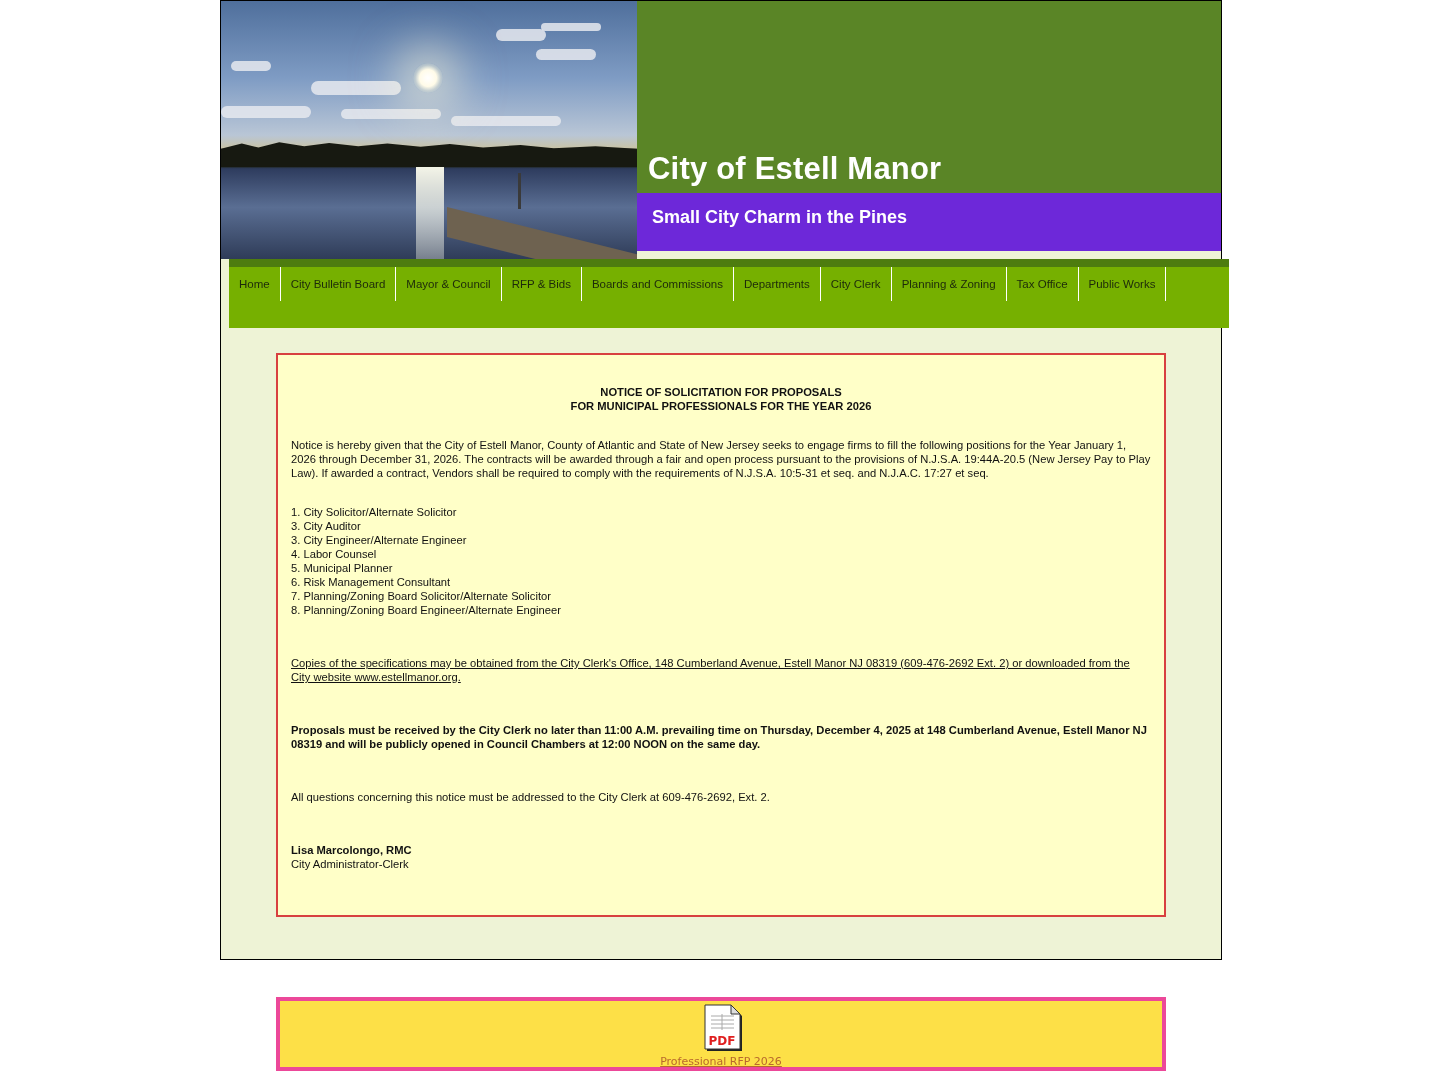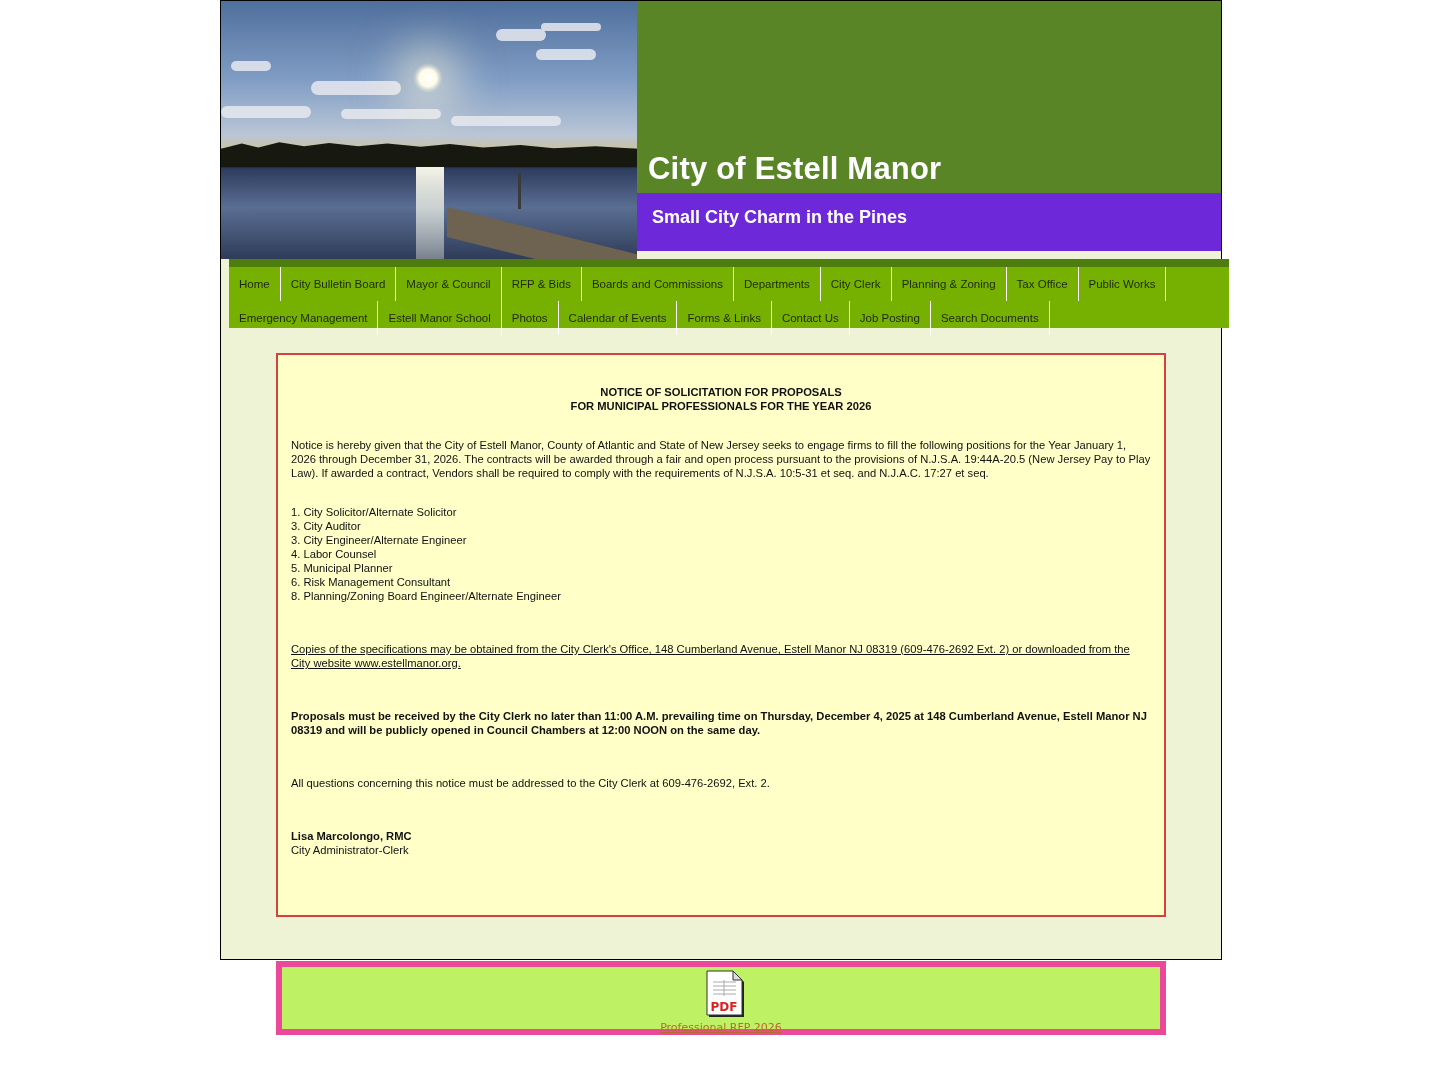--- a/index.html
+++ b/index.html
@@ -66,22 +66,22 @@
   }
   .notice .heading { text-align: center; font-weight: bold; margin-top: 2px; }
   .notice .intro { margin-top: 25px; }
   .notice .list { margin-top: 25px; }
   .notice .copies { margin-top: 39px; text-decoration: underline; }
   .notice .deadline { margin-top: 39px; font-weight: bold; }
   .notice .questions { margin-top: 39px; }
   .notice .signature { margin-top: 39px; }
   .notice .signature .name { font-weight: bold; }
   .attachment {
-    position: absolute; left: 55px; top: 960px; width: 890px; height: 74px;
-    background: #bef264; border: 6px solid #ec4899; text-align: center;
+    position: absolute; left: 55px; top: 996px; width: 890px; height: 74px;
+    background: #fde047; border: 4px solid #ec4899; text-align: center;
   }
   .pdf-icon {
     position: absolute; left: 424px; top: 3px; width: 40px; height: 48px;
   }
   .attachment a {
     position: absolute; left: 0; right: 0; top: 54px; text-align: center;
     font-family: "DejaVu Sans", sans-serif; font-size: 11px; color: #b8692c; text-decoration: underline;
   }
 </style>
 </head>
@@ -119,45 +119,36 @@
       <a class="nav-item">City Bulletin Board</a>
       <a class="nav-item">Mayor &amp; Council</a>
       <a class="nav-item">RFP &amp; Bids</a>
       <a class="nav-item">Boards and Commissions</a>
       <a class="nav-item">Departments</a>
       <a class="nav-item">City Clerk</a>
       <a class="nav-item">Planning &amp; Zoning</a>
       <a class="nav-item">Tax Office</a>
       <a class="nav-item">Public Works</a>
     </div>
-    <div class="nav-row">
-      <a class="nav-item">Emergency Management</a>
-      <a class="nav-item">Estell Manor School</a>
-      <a class="nav-item">Photos</a>
-      <a class="nav-item">Calendar of Events</a>
-      <a class="nav-item">Forms &amp; Links</a>
-      <a class="nav-item">Contact Us</a>
-      <a class="nav-item">Job Posting</a>
-      <a class="nav-item">Search Documents</a>
-    </div>
   </div>
 
   <div class="notice">
     <div class="heading">
       <div>NOTICE OF SOLICITATION FOR PROPOSALS</div>
       <div>FOR MUNICIPAL PROFESSIONALS FOR THE YEAR 2026</div>
     </div>
     <div class="intro">Notice is hereby given that the City of Estell Manor, County of Atlantic and State of New Jersey seeks to engage firms to fill the following positions for the Year January 1, 2026 through December 31, 2026. The contracts will be awarded through a fair and open process pursuant to the provisions of N.J.S.A. 19:44A-20.5 (New Jersey Pay to Play Law). If awarded a contract, Vendors shall be required to comply with the requirements of N.J.S.A. 10:5-31 et seq. and N.J.A.C. 17:27 et seq.</div>
     <div class="list">
       <div>1. City Solicitor/Alternate Solicitor</div>
       <div>3. City Auditor</div>
       <div>3. City Engineer/Alternate Engineer</div>
       <div>4. Labor Counsel</div>
       <div>5. Municipal Planner</div>
       <div>6. Risk Management Consultant</div>
+      <div>7. Planning/Zoning Board Solicitor/Alternate Solicitor</div>
       <div>8. Planning/Zoning Board Engineer/Alternate Engineer</div>
     </div>
     <div class="copies">Copies of the specifications may be obtained from the City Clerk's Office, 148 Cumberland Avenue, Estell Manor NJ 08319 (609-476-2692 Ext. 2) or downloaded from the City website www.estellmanor.org.</div>
     <div class="deadline">Proposals must be received by the City Clerk no later than 11:00 A.M. prevailing time on Thursday, December 4, 2025 at 148 Cumberland Avenue, Estell Manor NJ 08319 and will be publicly opened in Council Chambers at 12:00 NOON on the same day.</div>
     <div class="questions">All questions concerning this notice must be addressed to the City Clerk at 609-476-2692, Ext. 2.</div>
     <div class="signature">
       <div class="name">Lisa Marcolongo, RMC</div>
       <div>City Administrator-Clerk</div>
     </div>
   </div>

